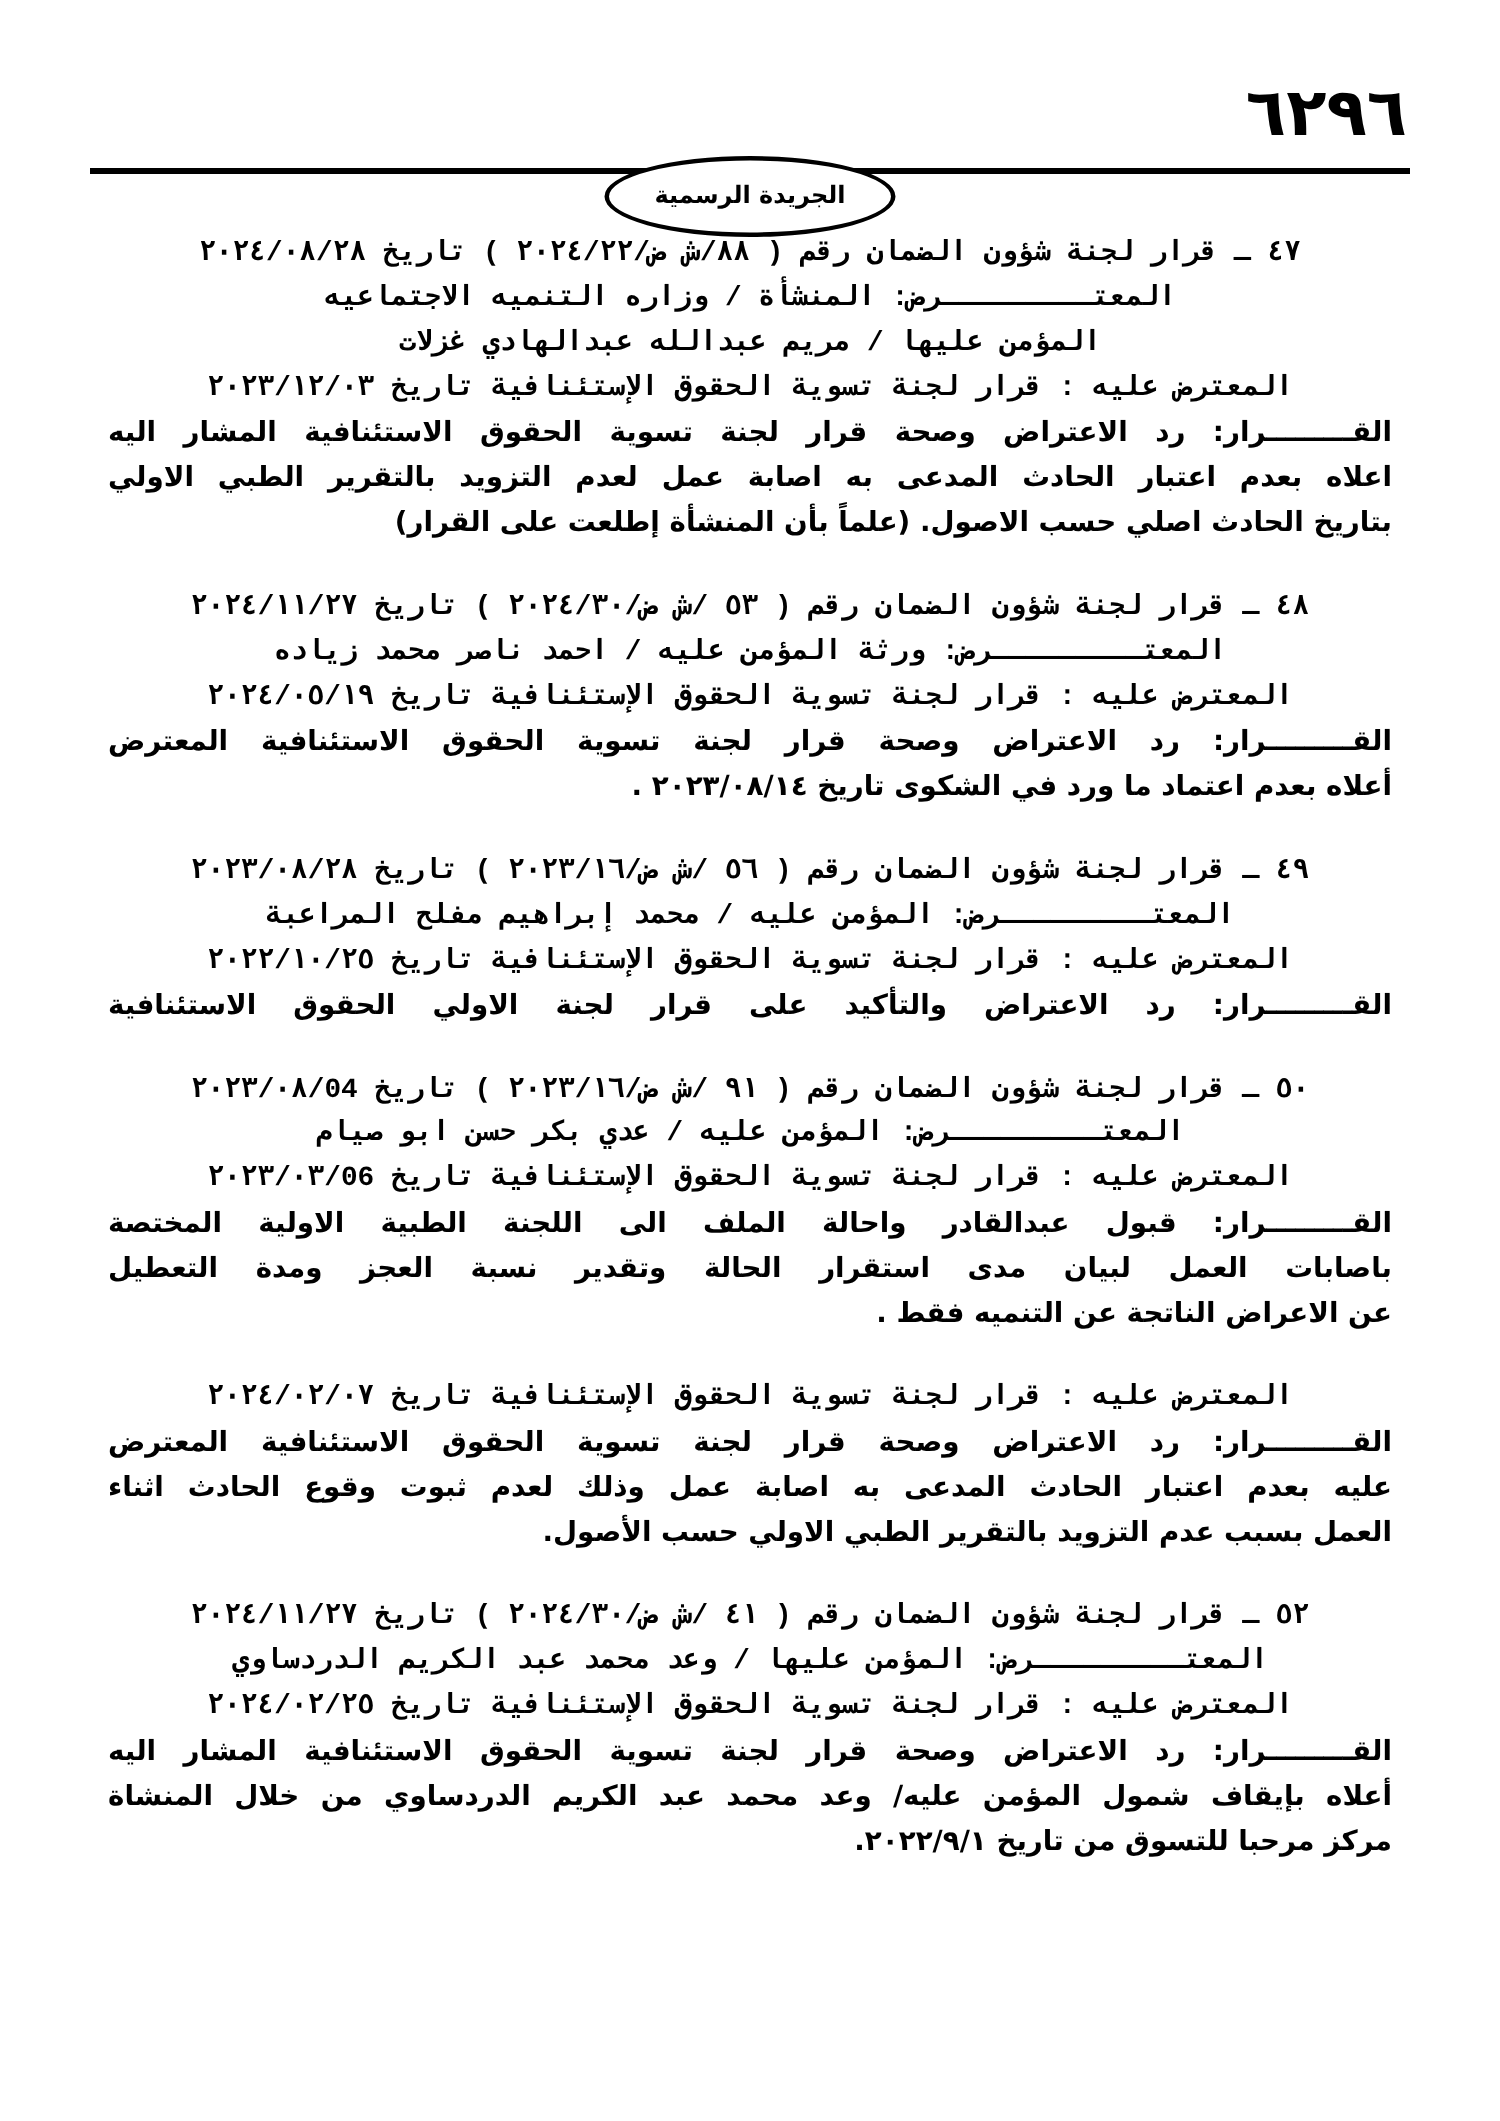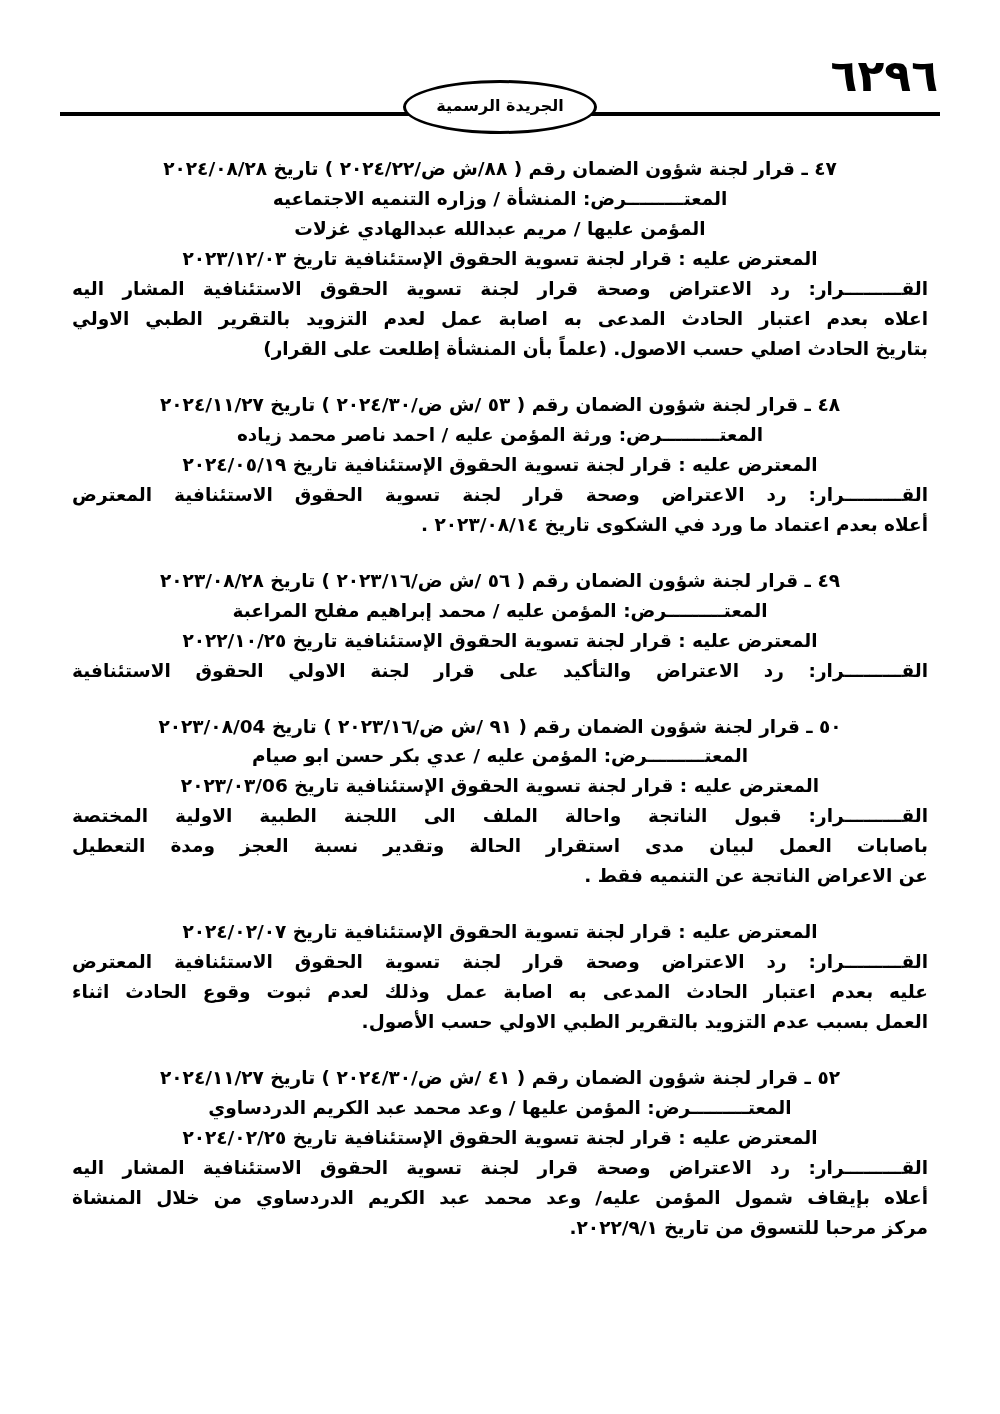--- a/index.html
+++ b/index.html
@@ -35,21 +35,21 @@
   .header-rule {
     position: absolute;
     top: 112px;
     right: 60px;
     left: 60px;
     height: 4px;
     background: #000;
   }
   .header-oval {
     position: absolute;
-    top: 80px;
+    top: 104px;
     left: 50%;
     transform: translateX(-50%);
     width: 188px;
     height: 48px;
     border: 3px solid #000;
     border-radius: 50%;
     background: #ffffff;
     display: flex;
     align-items: center;
     justify-content: center;
@@ -72,20 +72,21 @@
     font-size: 18.5px;
     line-height: 1.62;
     text-align: justify;
     text-align-last: right;
     font-weight: bold;
     direction: rtl;
   }
   .decision .line.title {
     text-align: right;
     text-align-last: center;
+    font-family: Liberation Mono, monospace;
   }
   .decision .line.stretch {
     text-align: justify;
     text-align-last: justify;
   }
   .decision .line.rightal {
     text-align: right;
     text-align-last: right;
   }
 </style>
@@ -124,21 +125,21 @@
     <div class="line title">٤٩ ـ قرار لجنة شؤون الضمان رقم ( ٥٦ /ش ض/٢٠٢٣/١٦ ) تاريخ ٢٠٢٣/٠٨/٢٨</div>
     <div class="line title">المعتـــــــــرض:  المؤمن عليه / محمد إبراهيم مفلح المراعبة</div>
     <div class="line title">المعترض عليه : قرار لجنة تسوية الحقوق الإستئنافية تاريخ ٢٠٢٢/١٠/٢٥</div>
     <div class="line stretch">القـــــــــرار: رد الاعتراض والتأكيد على قرار لجنة الاولي الحقوق الاستئنافية</div>
   </div>
 
   <div class="decision">
     <div class="line title">٥٠ ـ قرار لجنة شؤون الضمان رقم ( ٩١ /ش ض/٢٠٢٣/١٦ ) تاريخ ٢٠٢٣/٠٨/04</div>
     <div class="line title">المعتـــــــــرض:  المؤمن عليه / عدي بكر حسن ابو صيام</div>
     <div class="line title">المعترض عليه : قرار لجنة تسوية الحقوق الإستئنافية تاريخ ٢٠٢٣/٠٣/06</div>
-    <div class="line stretch">القـــــــــرار: قبول الناتجة واحالة الملف الى اللجنة الطبية الاولية المختصة</div>
+    <div class="line stretch">القـــــــــرار: قبول عبدالقادر واحالة الملف الى اللجنة الطبية الاولية المختصة</div>
     <div class="line stretch">باصابات العمل لبيان مدى استقرار الحالة وتقدير نسبة العجز ومدة التعطيل</div>
     <div class="line rightal">عن الاعراض الناتجة عن التنميه فقط .</div>
   </div>
 
   <div class="decision">
     <div class="line title">المعترض عليه : قرار لجنة تسوية الحقوق الإستئنافية تاريخ ٢٠٢٤/٠٢/٠٧</div>
     <div class="line stretch">القـــــــــرار: رد الاعتراض وصحة قرار لجنة تسوية الحقوق الاستئنافية المعترض</div>
     <div class="line stretch">عليه بعدم اعتبار الحادث المدعى به اصابة عمل وذلك لعدم ثبوت وقوع الحادث اثناء</div>
     <div class="line rightal">العمل بسبب عدم التزويد بالتقرير الطبي الاولي حسب الأصول.</div>
   </div>

